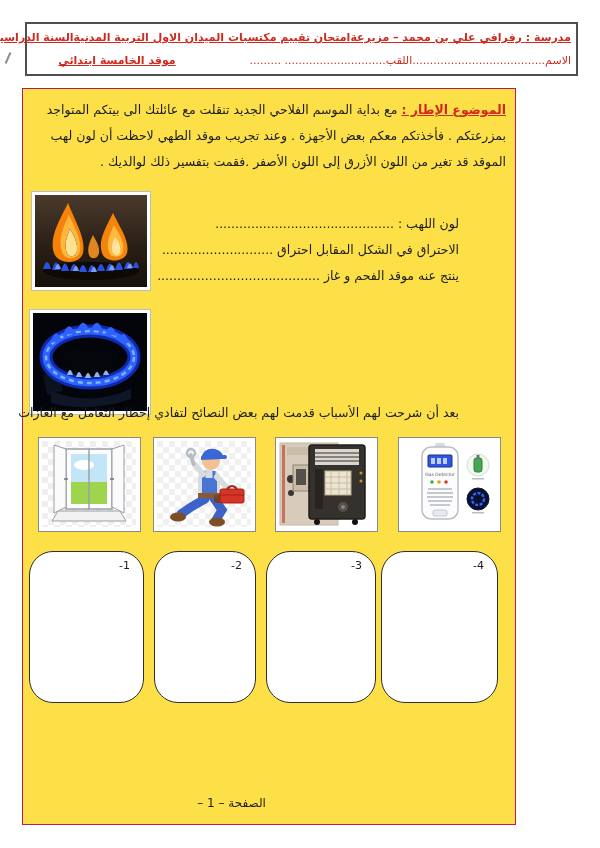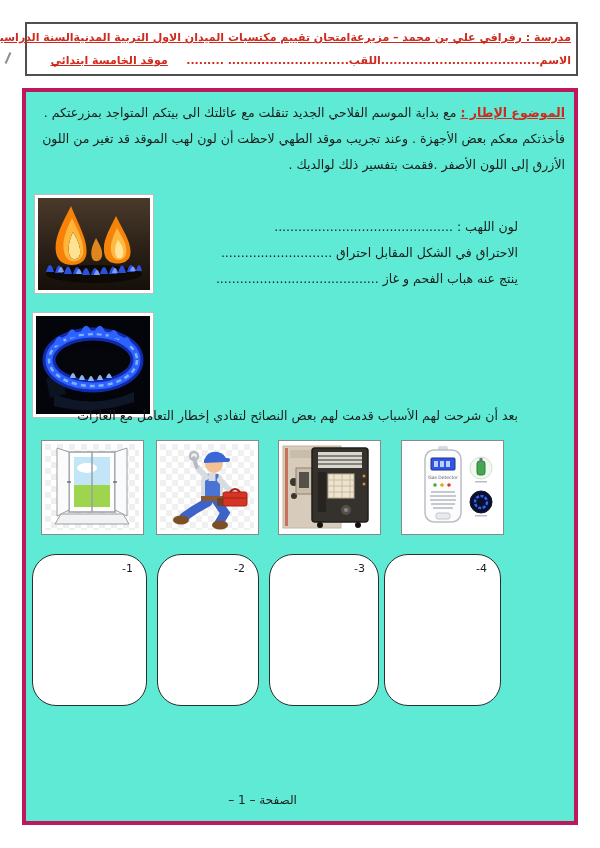--- a/index.html
+++ b/index.html
@@ -7,26 +7,26 @@
   .page{position:relative;width:600px;height:848px;background:#ffffff;overflow:hidden;}
 
   
   .header-box{position:absolute;left:25px;top:22px;width:553px;height:54px;
     border:2px solid #4f4f4f;box-sizing:border-box;background:#fff;
     padding:2px 5px;display:flex;flex-direction:column;justify-content:space-between;}
   .h-row{display:flex;direction:rtl;align-items:center;justify-content:space-between;height:24px;}
   .h-right{flex:1;display:flex;direction:rtl;justify-content:space-between;align-items:center;}
   .h-left{width:170px;text-align:center;}
   .red-u{color:#d02a1e;font-weight:bold;font-size:11px;text-decoration:underline;white-space:nowrap;}
-  .red-plain{color:#d02a1e;font-weight:bold;font-size:11px;white-space:nowrap;}
+  .red-plain{color:#d02a1e;font-weight:normal;font-size:11px;white-space:nowrap;}
   .scan-mark{position:absolute;left:7px;top:52px;width:2px;height:12px;background:#8f8f8f;transform:rotate(24deg);}
 
   
-  .main-box{position:absolute;left:22px;top:88px;width:556px;height:737px;
-    border:4px solid #be185d;box-sizing:border-box;background:#5eead4;}
+  .main-box{position:absolute;left:22px;top:88px;width:494px;height:737px;
+    border:1px solid #be185d;box-sizing:border-box;background:#fde047;}
 
   .intro{position:absolute;top:8px;right:9px;left:9px;direction:rtl;text-align:right;
     font-size:12.5px;line-height:26px;color:#1c1c1c;}
   .intro-label{color:#d02a1e;font-weight:bold;text-decoration:underline;}
 
   .photo-frame{position:absolute;background:#fff;border:1px solid #bdbdbd;padding:3px;box-sizing:content-box;}
   .s1-img{left:8px;top:102px;}
   .s2-img{left:6px;top:220px;}
 
   .q-lines{position:absolute;right:56px;direction:rtl;text-align:right;color:#1c1c1c;
@@ -117,21 +117,21 @@
           <path d="M79 30 C74 41 71 49 74 57 C76 64 87 63 88 56 C90 47 84 39 79 30 Z" fill="#ffb940"></path>
           <path d="M80 42 C77 48 76 53 78 58 C80 62 85 61 85 56 C86 50 83 46 80 42 Z" fill="#ffe49a"></path>
           <path d="M58 40 C54 48 52 54 54 60 C56 65 63 64 64 58 C65 51 61 46 58 40 Z" fill="#ff9a20" opacity="0.85"></path>
         </g>
       </svg>
     </div>
 
     <div class="q-lines s1-lines">
       <div>لون اللهب : .............................................</div>
       <div>الاحتراق في الشكل المقابل احتراق ............................</div>
-      <div>ينتج عنه هباب الفحم و غاز .........................................</div>
+      <div>ينتج عنه موقد الفحم و غاز .........................................</div>
     </div>
 
     <div class="photo-frame s2-img">
       <svg width="114" height="98" viewBox="0 0 114 98">
         <rect width="114" height="98" fill="#04050a"></rect>
         <path d="M18 78 Q57 94 98 76 L98 86 Q57 100 18 90 Z" fill="#121a30" opacity="0.8"></path>
         <path d="M10 62 L26 58 L30 78 L14 82 Z" fill="#0e1526" opacity="0.8"></path>
         <g>
           <ellipse cx="57" cy="44" rx="44" ry="26" fill="none" stroke="#1431c8" stroke-width="13" opacity="0.85"></ellipse>
           <ellipse cx="57" cy="44" rx="44" ry="26" fill="none" stroke="#2e62ff" stroke-width="7"></ellipse>

